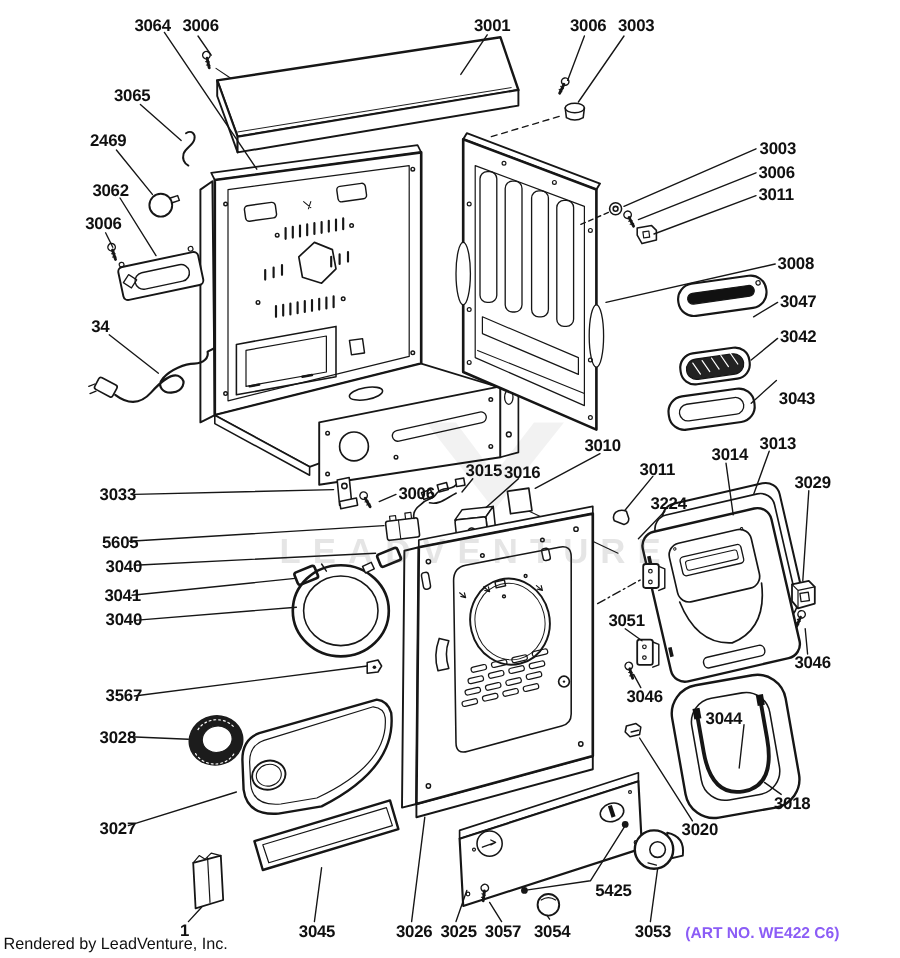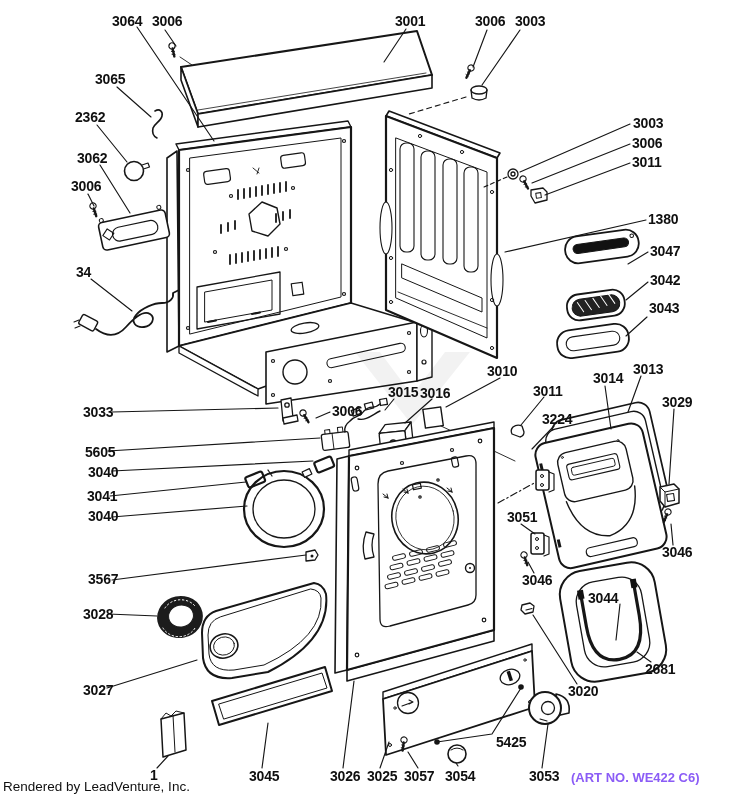--- a/index.html
+++ b/index.html
@@ -380,37 +380,38 @@
     <line x1="458" y1="766" x2="456" y2="763"></line>
     <line x1="542" y1="768" x2="548" y2="724"></line>
     <line x1="466" y1="97" x2="409" y2="114" stroke-dasharray="5 4"></line>
     <line x1="507" y1="177" x2="484" y2="187" stroke-dasharray="4 3"></line>
     <line x1="498" y1="503" x2="536" y2="482" stroke-dasharray="7 3 1.5 3"></line>
   </g>
 
   <path d="M355,352 L412,425 L470,352 L445,352 L412,395 L380,352 Z" fill="#000" fill-opacity="0.05"></path>
 </svg>
 
+<div class="watermark">LEADVENTURE</div>
 
 <div class="callout cl" style="left:112px;top:15px">3064</div>
 <div class="callout cl" style="left:152px;top:15px">3006</div>
 <div class="callout cl" style="left:395px;top:15px">3001</div>
 <div class="callout cl" style="left:475px;top:15px">3006</div>
 <div class="callout cl" style="left:515px;top:15px">3003</div>
 <div class="callout cl" style="left:95px;top:73px">3065</div>
-<div class="callout cl" style="left:75px;top:111px">2362</div>
+<div class="callout cl" style="left:75px;top:111px">2469</div>
 <div class="callout cl" style="left:77px;top:152px">3062</div>
 <div class="callout cl" style="left:71px;top:180px">3006</div>
 <div class="callout cl" style="left:633px;top:117px">3003</div>
 <div class="callout cl" style="left:632px;top:137px">3006</div>
 <div class="callout cl" style="left:632px;top:156px">3011</div>
-<div class="callout cl" style="left:648px;top:213px">1380</div>
+<div class="callout cl" style="left:648px;top:213px">3008</div>
 <div class="callout cl" style="left:650px;top:245px">3047</div>
 <div class="callout cl" style="left:650px;top:274px">3042</div>
-<div class="callout cl" style="left:649px;top:302px">3043</div>
+<div class="callout cl" style="left:649px;top:326px">3043</div>
 <div class="callout cl" style="left:76px;top:266px">34</div>
 <div class="callout cl" style="left:83px;top:406px">3033</div>
 <div class="callout cl" style="left:332px;top:405px">3006</div>
 <div class="callout cl" style="left:388px;top:386px">3015</div>
 <div class="callout cl" style="left:420px;top:387px">3016</div>
 <div class="callout cl" style="left:487px;top:365px">3010</div>
 <div class="callout cl" style="left:533px;top:385px">3011</div>
 <div class="callout cl" style="left:542px;top:413px">3224</div>
 <div class="callout cl" style="left:593px;top:372px">3014</div>
 <div class="callout cl" style="left:633px;top:363px">3013</div>
@@ -418,21 +419,21 @@
 <div class="callout cl" style="left:85px;top:446px">5605</div>
 <div class="callout cl" style="left:88px;top:466px">3040</div>
 <div class="callout cl" style="left:87px;top:490px">3041</div>
 <div class="callout cl" style="left:88px;top:510px">3040</div>
 <div class="callout cl" style="left:507px;top:511px">3051</div>
 <div class="callout cl" style="left:522px;top:574px">3046</div>
 <div class="callout cl" style="left:662px;top:546px">3046</div>
 <div class="callout cl" style="left:88px;top:573px">3567</div>
 <div class="callout cl" style="left:83px;top:608px">3028</div>
 <div class="callout cl" style="left:588px;top:592px">3044</div>
-<div class="callout cl" style="left:645px;top:663px">2681</div>
+<div class="callout cl" style="left:645px;top:663px">3018</div>
 <div class="callout cl" style="left:83px;top:684px">3027</div>
 <div class="callout cl" style="left:568px;top:685px">3020</div>
 <div class="callout cl" style="left:496px;top:736px">5425</div>
 <div class="callout cl" style="left:150px;top:769px">1</div>
 <div class="callout cl" style="left:249px;top:770px">3045</div>
 <div class="callout cl" style="left:330px;top:770px">3026</div>
 <div class="callout cl" style="left:367px;top:770px">3025</div>
 <div class="callout cl" style="left:404px;top:770px">3057</div>
 <div class="callout cl" style="left:445px;top:770px">3054</div>
 <div class="callout cl" style="left:529px;top:770px">3053</div>

